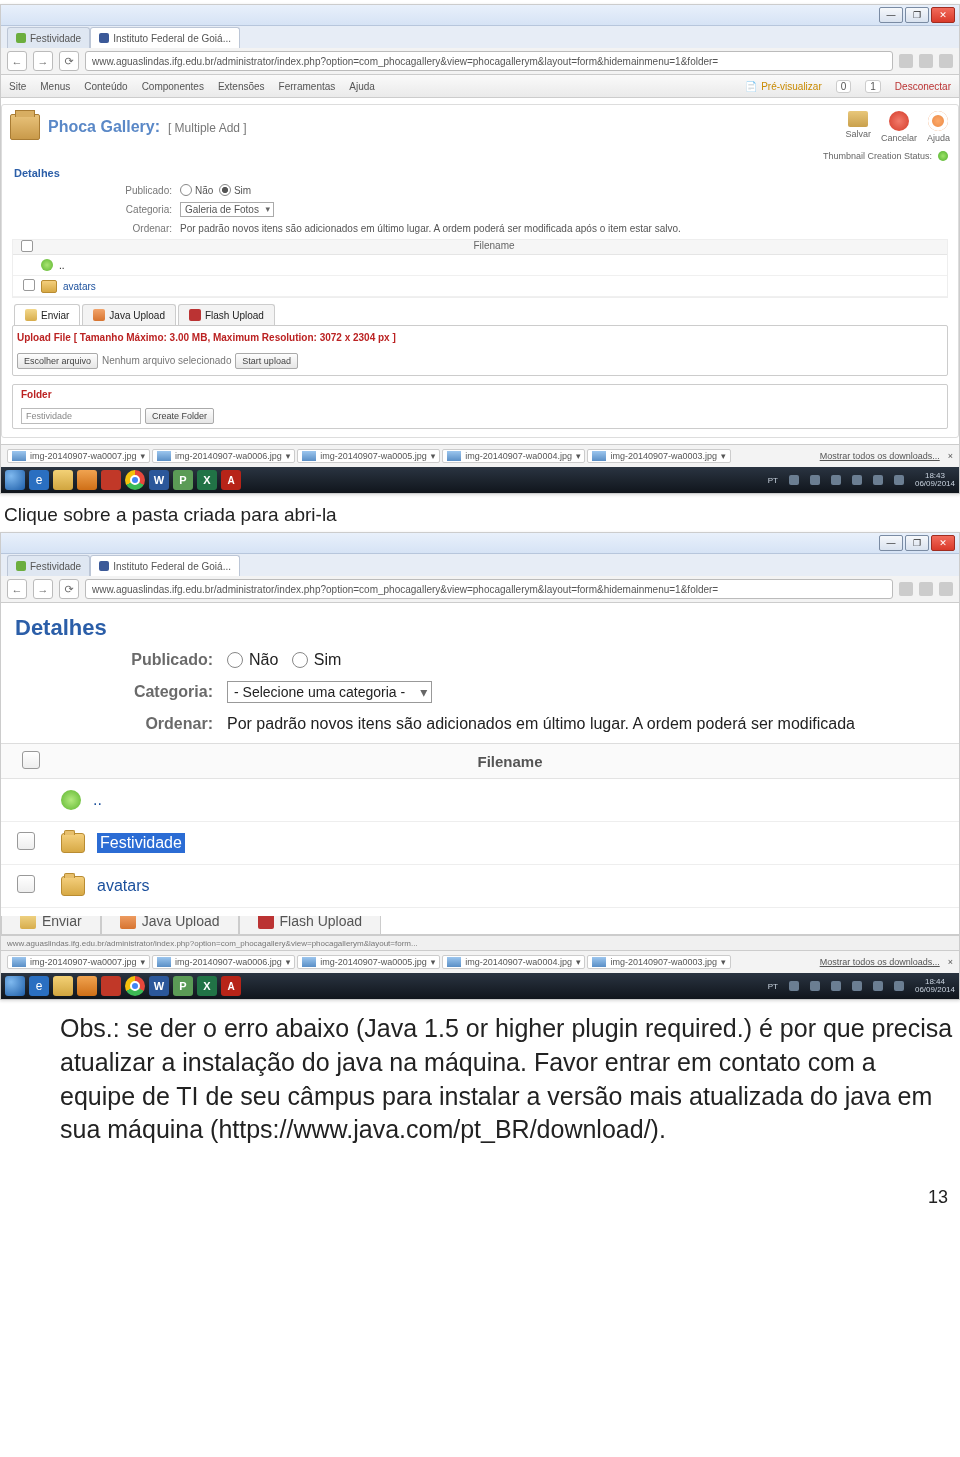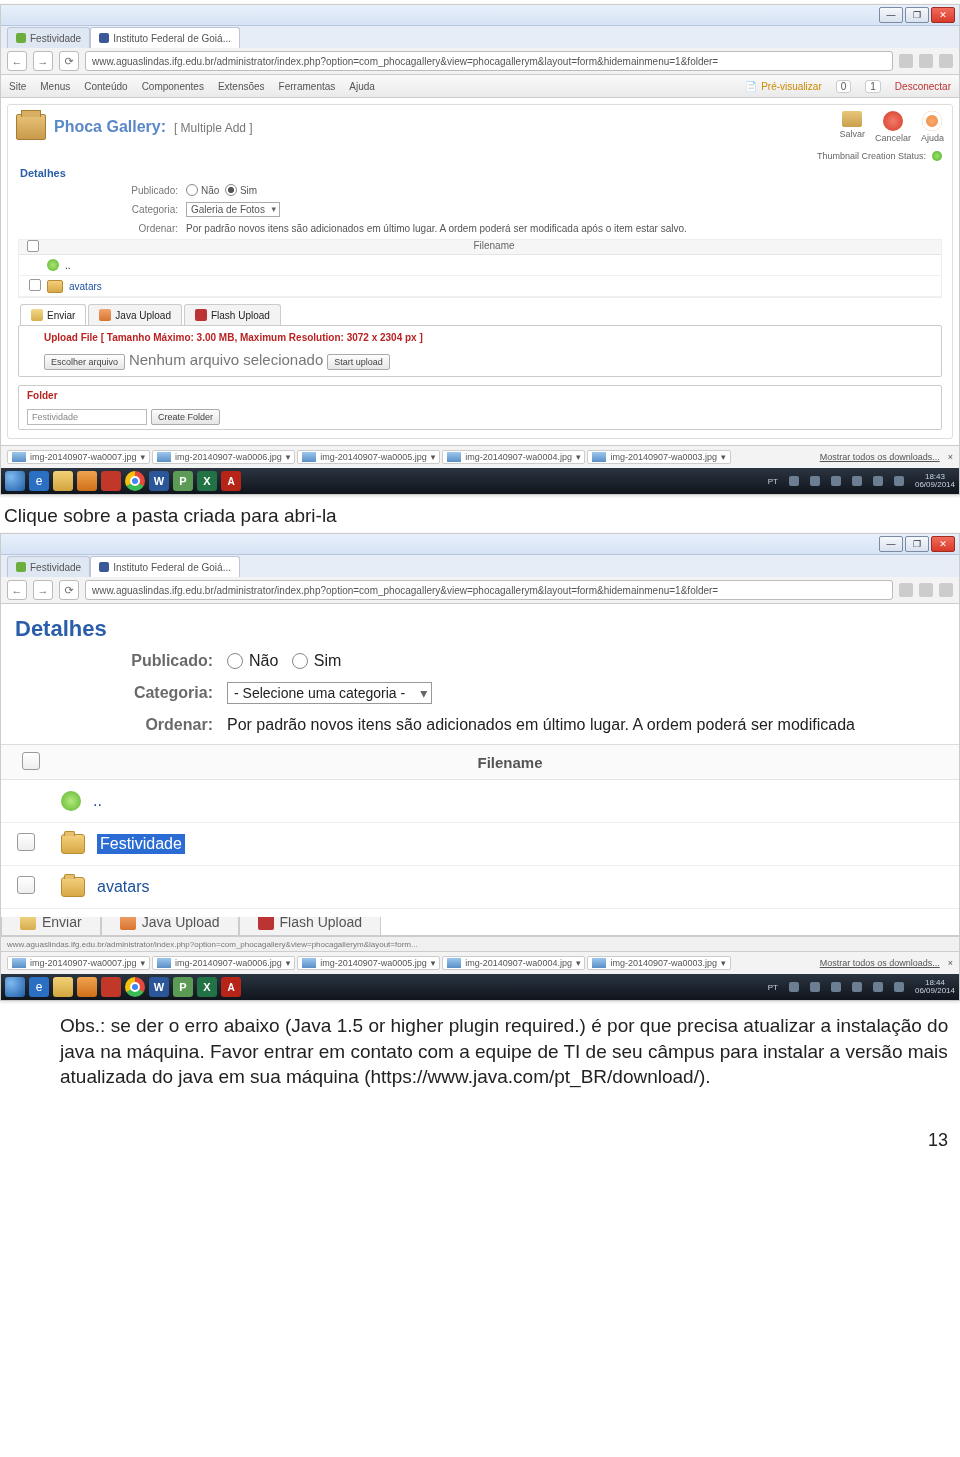--- a/index.html
+++ b/index.html
@@ -21,21 +21,21 @@
   .url{flex:1;height:18px;border:1px solid #bbb;border-radius:3px;background:#fff;font-size:10px;color:#555;display:flex;align-items:center;padding:0 6px;overflow:hidden;white-space:nowrap}
   .toolbar-right{display:flex;gap:6px}
   .toolbar-right .tic{width:14px;height:14px;background:#ccc;border-radius:2px}
   
   .jbar{height:22px;background:linear-gradient(#fafafa,#eaeaea);border-bottom:1px solid #ccc;display:flex;align-items:center;padding:0 8px;gap:14px;font-size:10px;color:#555}
   .jbar .spacer{flex:1}
   .jbar .pv{color:#c98a00;display:flex;align-items:center;gap:3px}
   .jbar .badge{padding:0 4px;border:1px solid #ccc;border-radius:3px;background:#fff}
   .jbar .dc{color:#b33}
   
-  .panel{margin:6px 6px;border:1px solid #ddd;border-radius:3px;background:#fff}
+  .panel{margin:6px 0;border:1px solid #ddd;border-radius:3px;background:#fff}
   .panel-hd{display:flex;align-items:center;justify-content:space-between;padding:6px 8px}
   .ph-title{display:flex;align-items:center;gap:8px}
   .box-icon{width:28px;height:24px;background:linear-gradient(#e8c27a,#c99a4a);border:1px solid #a97c33;border-radius:2px;position:relative}
   .box-icon:before{content:"";position:absolute;top:-5px;left:4px;right:4px;height:6px;background:#d8ae62;border:1px solid #a97c33;border-bottom:none}
   .ph-name{color:#5a88c7;font-size:16px;font-weight:bold}
   .ph-sub{color:#777;font-size:12px;margin-left:4px}
   .actions{display:flex;gap:10px;align-items:flex-start;font-size:9px;color:#666}
   .act{display:flex;flex-direction:column;align-items:center;gap:2px}
   .act .ic{width:20px;height:20px;border-radius:50%}
   .act.save .ic{background:linear-gradient(#ffe29a,#d9b24e)}
@@ -63,21 +63,21 @@
   .cb{width:10px;height:10px;border:1px solid #999;display:inline-block;background:#fff;border-radius:2px}
   .link{color:#1a4f9c}
   
   .utabs{display:flex;gap:2px;margin:6px 10px 0 12px;font-size:10px}
   .utab{border:1px solid #ccc;border-bottom:none;padding:4px 10px;background:#f3f3f3;border-radius:3px 3px 0 0;display:flex;align-items:center;gap:4px}
   .utab.on{background:#fff}
   .utab .ti{width:12px;height:12px;border-radius:2px}
   .utab .ti.env{background:linear-gradient(#f3d88c,#d7ad4c)}
   .utab .ti.j{background:linear-gradient(#f2a46b,#d77430)}
   .utab .ti.f{background:#b33}
-  .upl-box{margin:0 10px 8px;border:1px solid #ccc;border-radius:2px;padding:6px 25px}
+  .upl-box{margin:0 10px 8px;border:1px solid #ccc;border-radius:2px;padding:6px 4px}
   .upl-title{color:#b22;font-size:10px;font-weight:bold;margin-bottom:8px}
   .btn{display:inline-block;border:1px solid #aaa;background:linear-gradient(#fdfdfd,#e6e6e6);font-size:9px;padding:2px 6px;border-radius:2px;color:#444}
   .folder-box{margin:0 10px 8px;border:1px solid #ccc;border-radius:2px;padding:4px 8px}
   .folder-box .lab{color:#b22;font-size:10px;font-weight:bold}
   .finput{display:inline-block;border:1px solid #bbb;background:#fff;font-size:9px;padding:2px 4px;min-width:110px;color:#888}
   
   .dlshelf{height:22px;background:#f3f3f3;border-top:1px solid #ccc;display:flex;align-items:center;padding:0 6px;font-size:9px;color:#555;gap:2px}
   .dlitem{display:flex;align-items:center;gap:4px;border:1px solid #ccc;background:#fff;border-radius:2px;padding:1px 4px}
   .dlitem .pic{width:14px;height:10px;background:linear-gradient(#9cc6ee,#5a8fc6)}
   .dlshelf .sp{flex:1}
@@ -97,21 +97,21 @@
   .tb-ic.pdf{background:#b72418;color:#fff;font-weight:bold;font-size:10px}
   .taskbar .sp{flex:1}
   .tray{display:flex;align-items:center;gap:11px;color:#c9d3df;font-size:8px}
   .tray .ti{width:10px;height:10px;background:#6b7e92;border-radius:2px}
   .tray .clock{line-height:1;text-align:center}
   
   .sb-small{height:14px;background:#f0f0f0;border-top:1px solid #ccc;font-size:8px;color:#777;padding:0 6px;display:flex;align-items:center}
   .sb-small .sp{flex:1}
   
   .instr{font-size:19px;color:#222;margin:8px 4px 6px}
-  .body-text{font-size:19px;color:#222;margin:12px 4px;line-height:1.35}
+  .body-text{font-size:25px;color:#222;margin:12px 4px;line-height:1.35}
   .indent{margin-left:60px}
   .pagenum{text-align:right;font-size:18px;color:#222;margin:40px 12px 6px}
   
   .zoom .legend2{color:#2b5ea8;font-size:22px;font-weight:bold;margin:8px 0 4px 14px}
   .zoom .row2{display:flex;align-items:center;padding:6px 12px;font-size:16px}
   .zoom .row2 .lab2{width:200px;text-align:right;padding-right:14px;color:#6a6a6a;font-weight:bold}
   .zoom .radio2{width:14px;height:14px;border:1px solid #888;border-radius:50%;display:inline-block;margin-right:6px;vertical-align:middle;background:#fff}
   .zoom .sel2{border:1px solid #999;background:#fff;font-size:14px;padding:2px 26px 2px 6px;position:relative}
   .zoom .sel2:after{content:"▾";position:absolute;right:4px;color:#666}
   .zoom .tbl{margin:4px 0 0 0;border-top:1px solid #ddd}
@@ -259,21 +259,21 @@
             <span>Java Upload</span>
           </div>
       <div class="utab">
             <span class="ti f"></span>
             <span>Flash Upload</span>
           </div>
     </div>
     <div class="upl-box">
       <div class="upl-title">Upload File [ Tamanho Máximo: 3.00 MB, Maximum Resolution: 3072 x 2304 px ]</div>
       <span class="btn">Escolher arquivo</span>
-      <span style="font-size:15px;color:#777">Nenhum arquivo selecionado</span>
+      <span style="font-size:10px;color:#777">Nenhum arquivo selecionado</span>
       <span class="btn">Start upload</span>
     </div>
     <div class="folder-box">
       <div class="lab">Folder</div>
       <div style="margin-top:6px">
         <span class="finput">Festividade</span>
         <span class="btn">Create Folder</span>
       </div>
     </div>
   </div>

